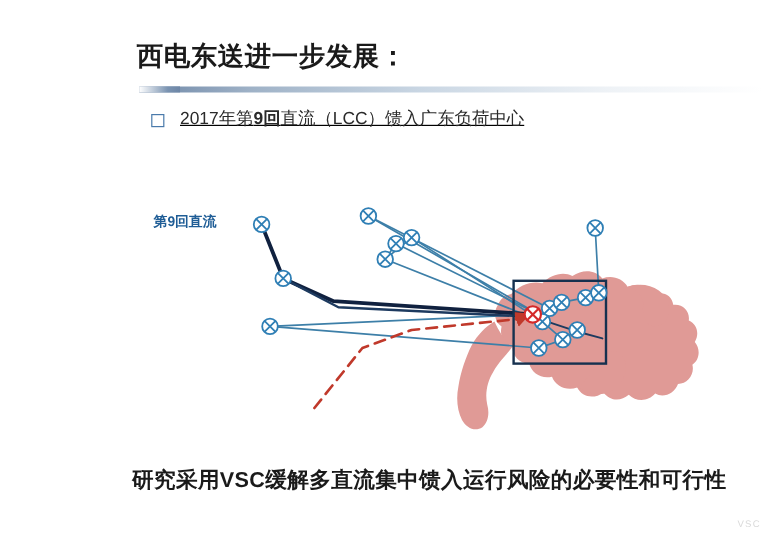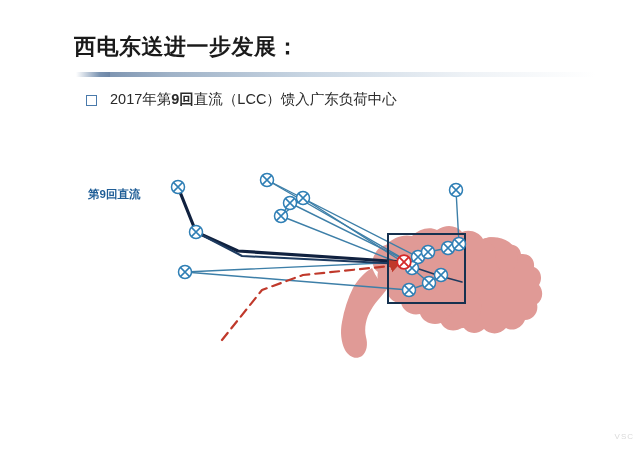--- a/index.html
+++ b/index.html
@@ -11,20 +11,21 @@
     width: 640px;
     height: 453px;
     font-family: "Liberation Sans", "DejaVu Sans", sans-serif;
     overflow: hidden;
     position: relative;
   }
   .slide {
     position: absolute;
     inset: 0;
     background: #ffffff;
+    margin-left: 40px;
   }
 
   
   .title {
     position: absolute;
     left: 74px;
     top: 32px;
     font-size: 22px;
     font-weight: bold;
     color: #1a1a1a;
@@ -52,20 +53,21 @@
   .bullets {
     position: absolute;
     left: 86px;
     top: 90px;
     width: 470px;
   }
   .bullet-row {
     display: flex;
     align-items: flex-start;
     margin-bottom: 11px;
+    text-decoration: underline;
   }
   .bullet-marker {
     width: 9px;
     height: 9px;
     border: 1.6px solid #4a7aab;
     margin-top: 5px;
     margin-right: 13px;
     flex: 0 0 auto;
     background: #ffffff;
   }
@@ -87,21 +89,21 @@
   }
   .diagram svg { display: block; }
 
   .lbl {
     position: absolute;
     font-size: 11.5px;
     font-weight: bold;
     color: #1f5d96;
     white-space: nowrap;
   }
-  .lbl-9 { left: 88px; top: 187px; }
+  .lbl-9 { left: 88px; top: 177px; }
   .lbl-10 { left: 107px; top: 329px; }
 
   
   .footer {
     position: absolute;
     left: 70px;
     top: 388px;
     font-size: 18px;
     font-weight: bold;
     color: #1a1a1a;
@@ -281,15 +283,16 @@
         <g stroke="#d42a2a" stroke-width="1.8" fill="#ffffff">
           <circle cx="404" cy="112" r="6.8"></circle>
           <path d="M399.2,107.2 L408.8,116.8 M408.8,107.2 L399.2,116.8"></path>
         </g>
       </g>
     </svg>
   </div>
 
   <div class="lbl lbl-9">第9回直流</div>
 
+  <div class="footer">研究采用VSC缓解多直流集中馈入运行风险的必要性和可行性</div>
 
   <div class="wm">VSC</div>
 </div>
 
 </body></html>

